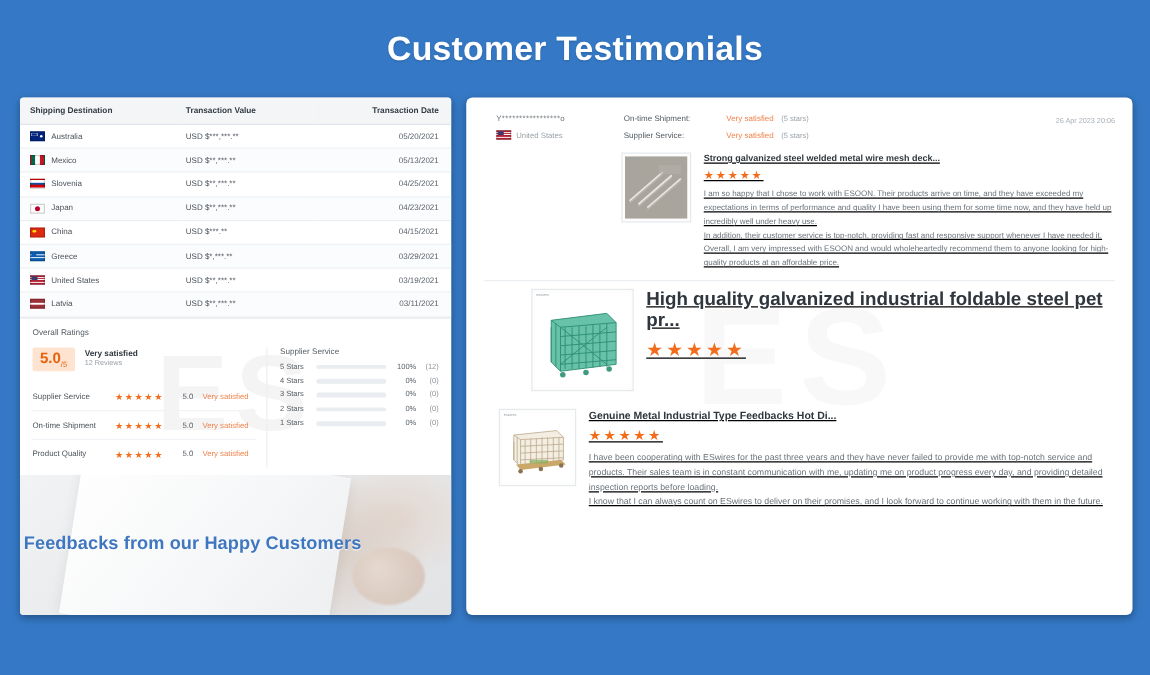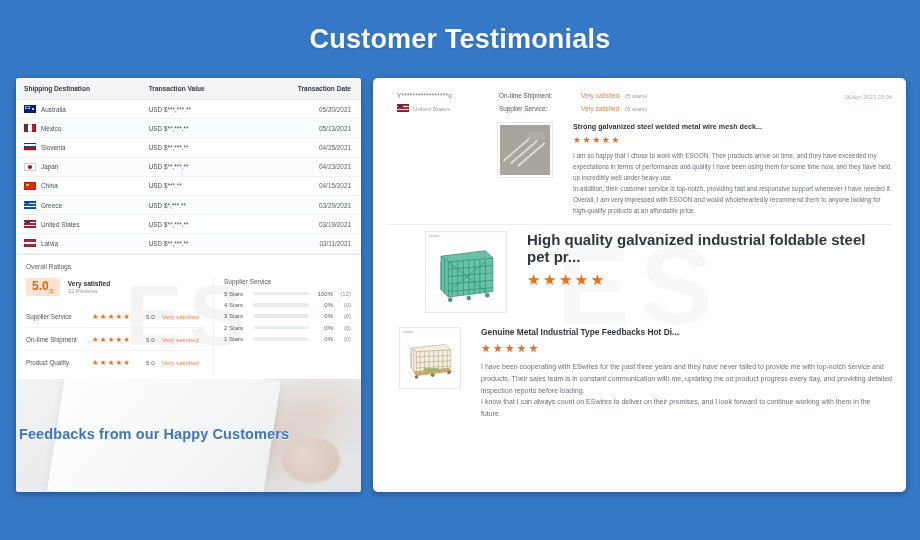--- a/index.html
+++ b/index.html
@@ -221,21 +221,21 @@
   .rv1-name { font-size: 6.3px; color: #6b7279; letter-spacing: 0.3px; }
   .rv1-country { display: flex; align-items: center; gap: 4px; margin-top: 5px; }
   .rv1-country span { font-size: 6.2px; color: #9aa1a8; }
   .rv1-scores { flex: 1; }
   .score-line { display: flex; align-items: baseline; gap: 6px; margin-bottom: 6px; }
   .sl-key { font-size: 6.4px; color: #51585f; width: 76px; flex: 0 0 76px; }
   .sl-val { font-size: 6.4px; color: #f0824a; }
   .sl-note { font-size: 6px; color: #9aa1a8; }
   .rv1-date { font-size: 5.8px; color: #aab1b8; white-space: nowrap; padding-top: 2px; }
 
-  .rv-body { display: flex; gap: 20px; padding-left: 110px; padding-top: 2px; }
+  .rv-body { display: flex; gap: 10px; padding-left: 110px; padding-top: 2px; text-decoration: underline; }
   .rv-body.indent2 { padding-left: 38px; }
   .rv-body.indent3 { padding-left: 12px; }
 
   .thumb {
     flex: 0 0 auto;
     border: 1px solid #e6e9ec;
     background: #fdfdfd;
     padding: 2px;
     position: relative;
     overflow: hidden;

